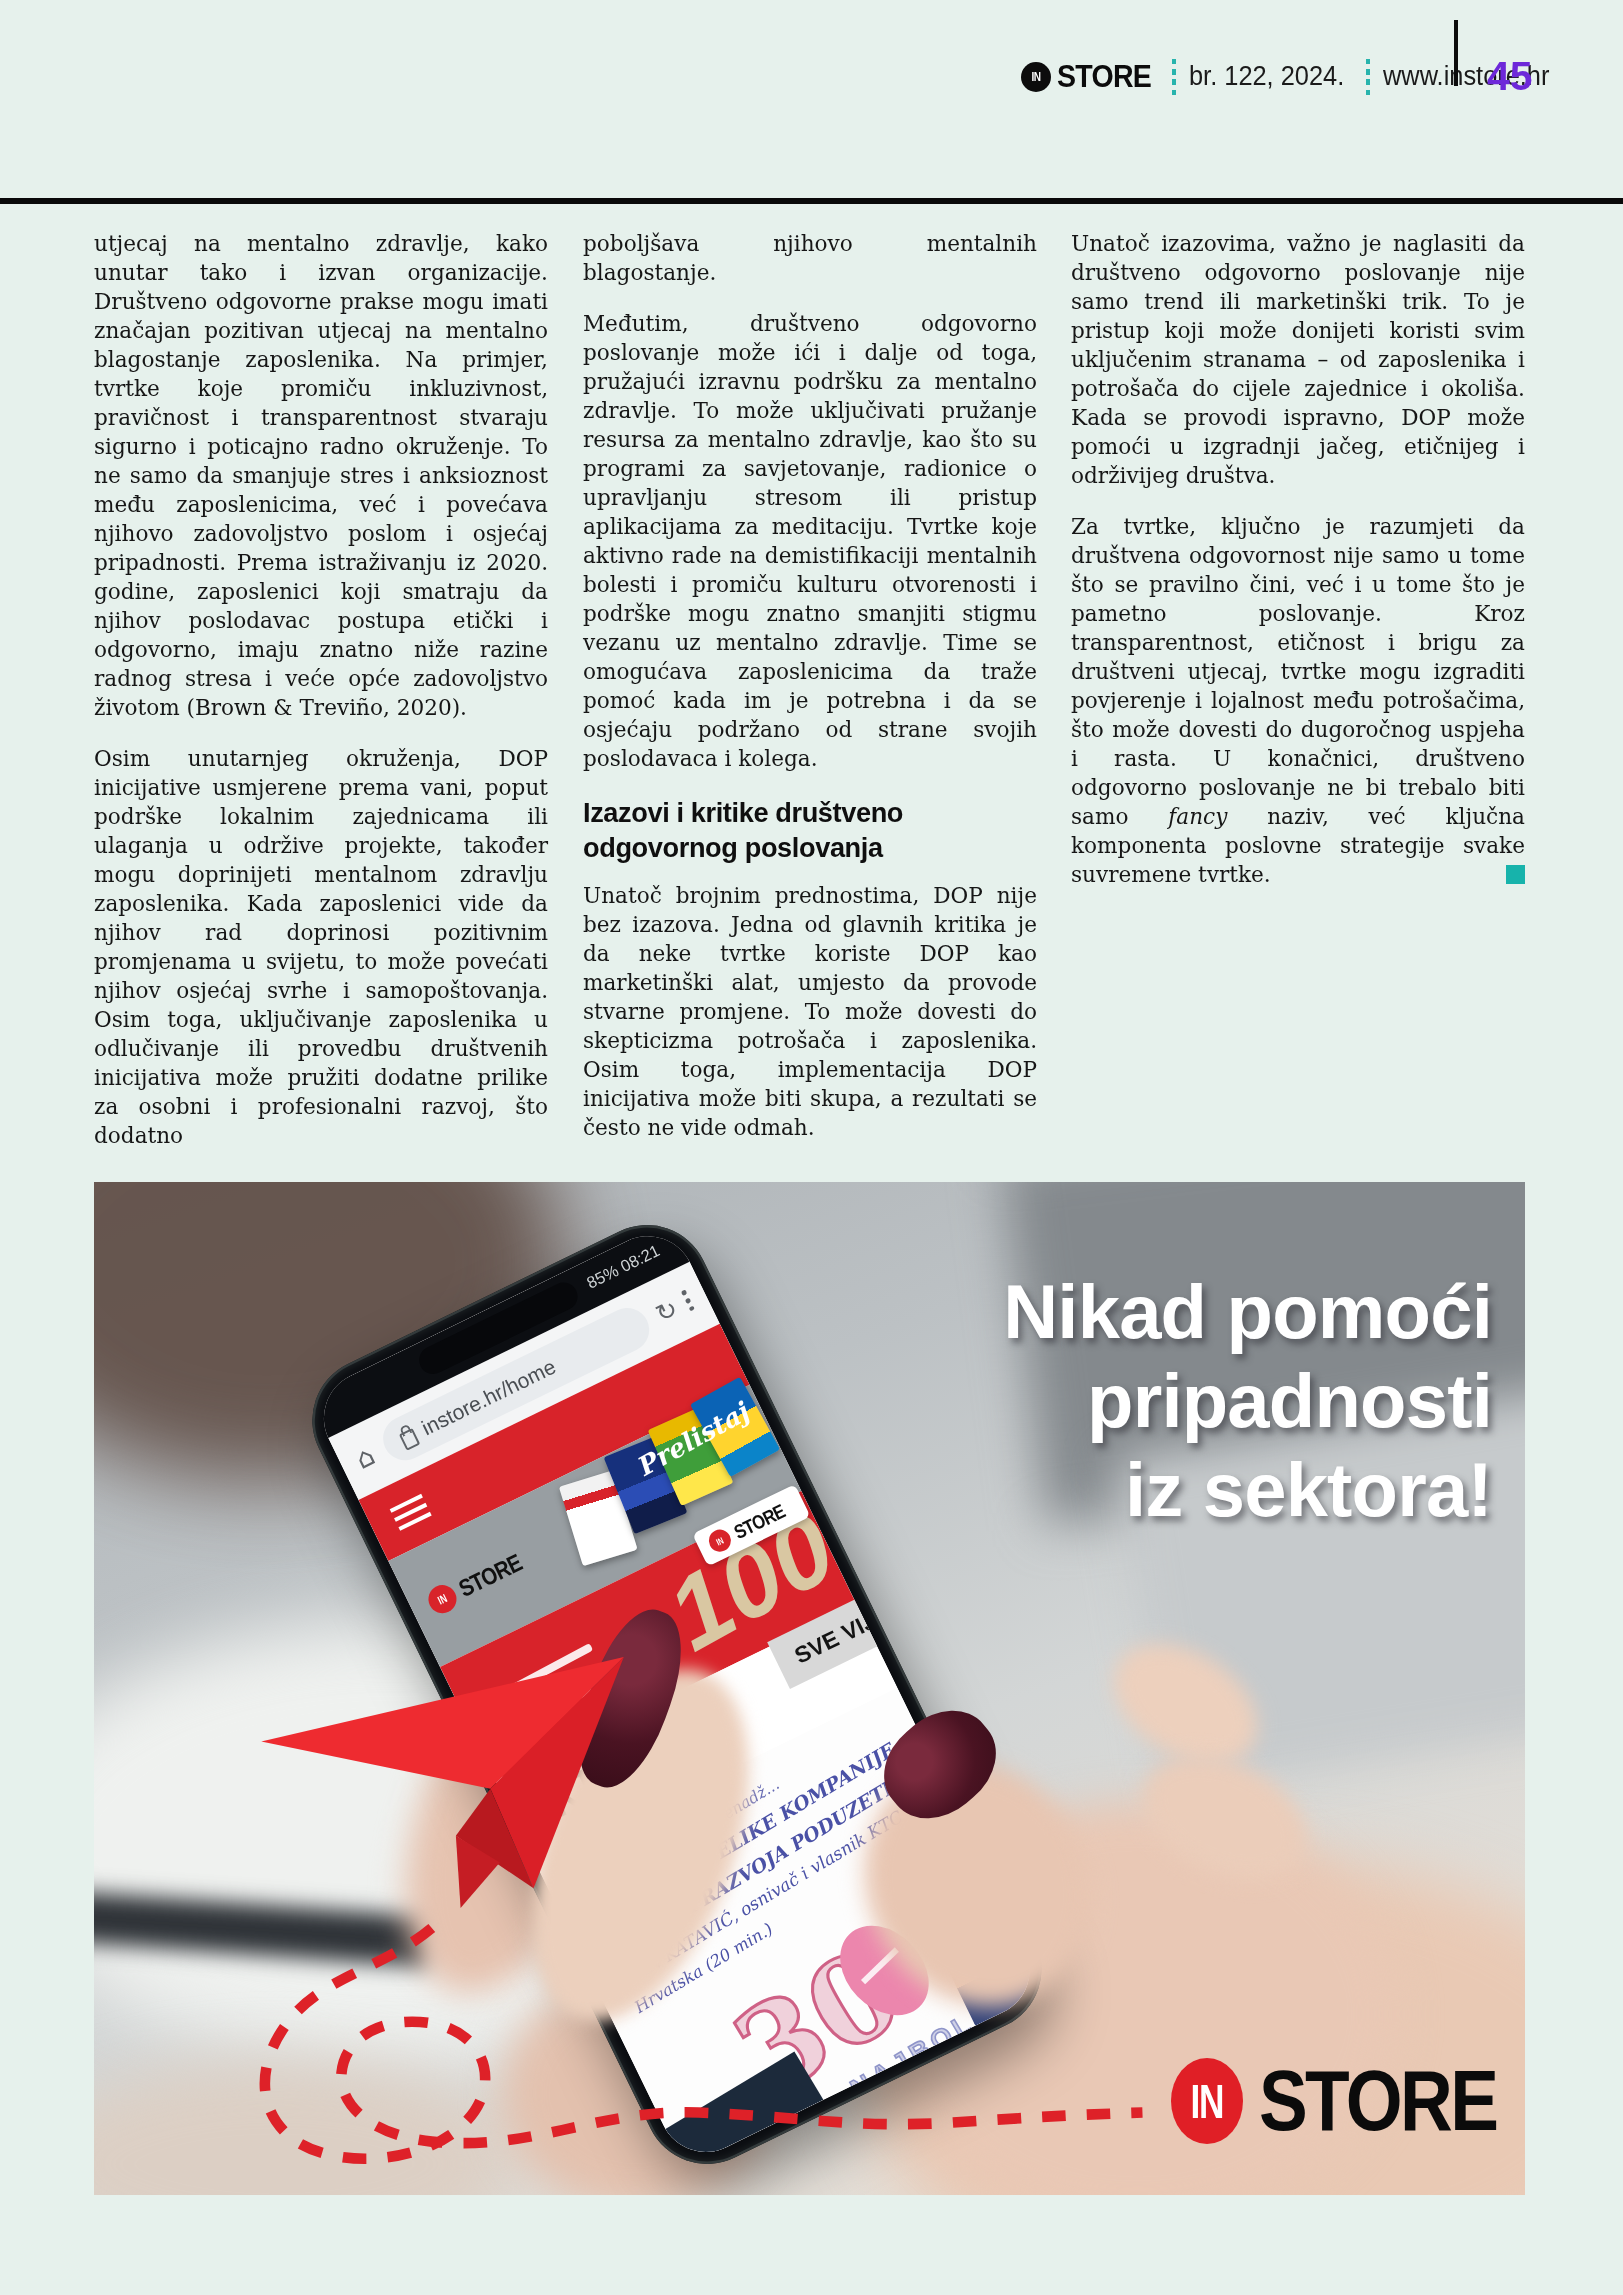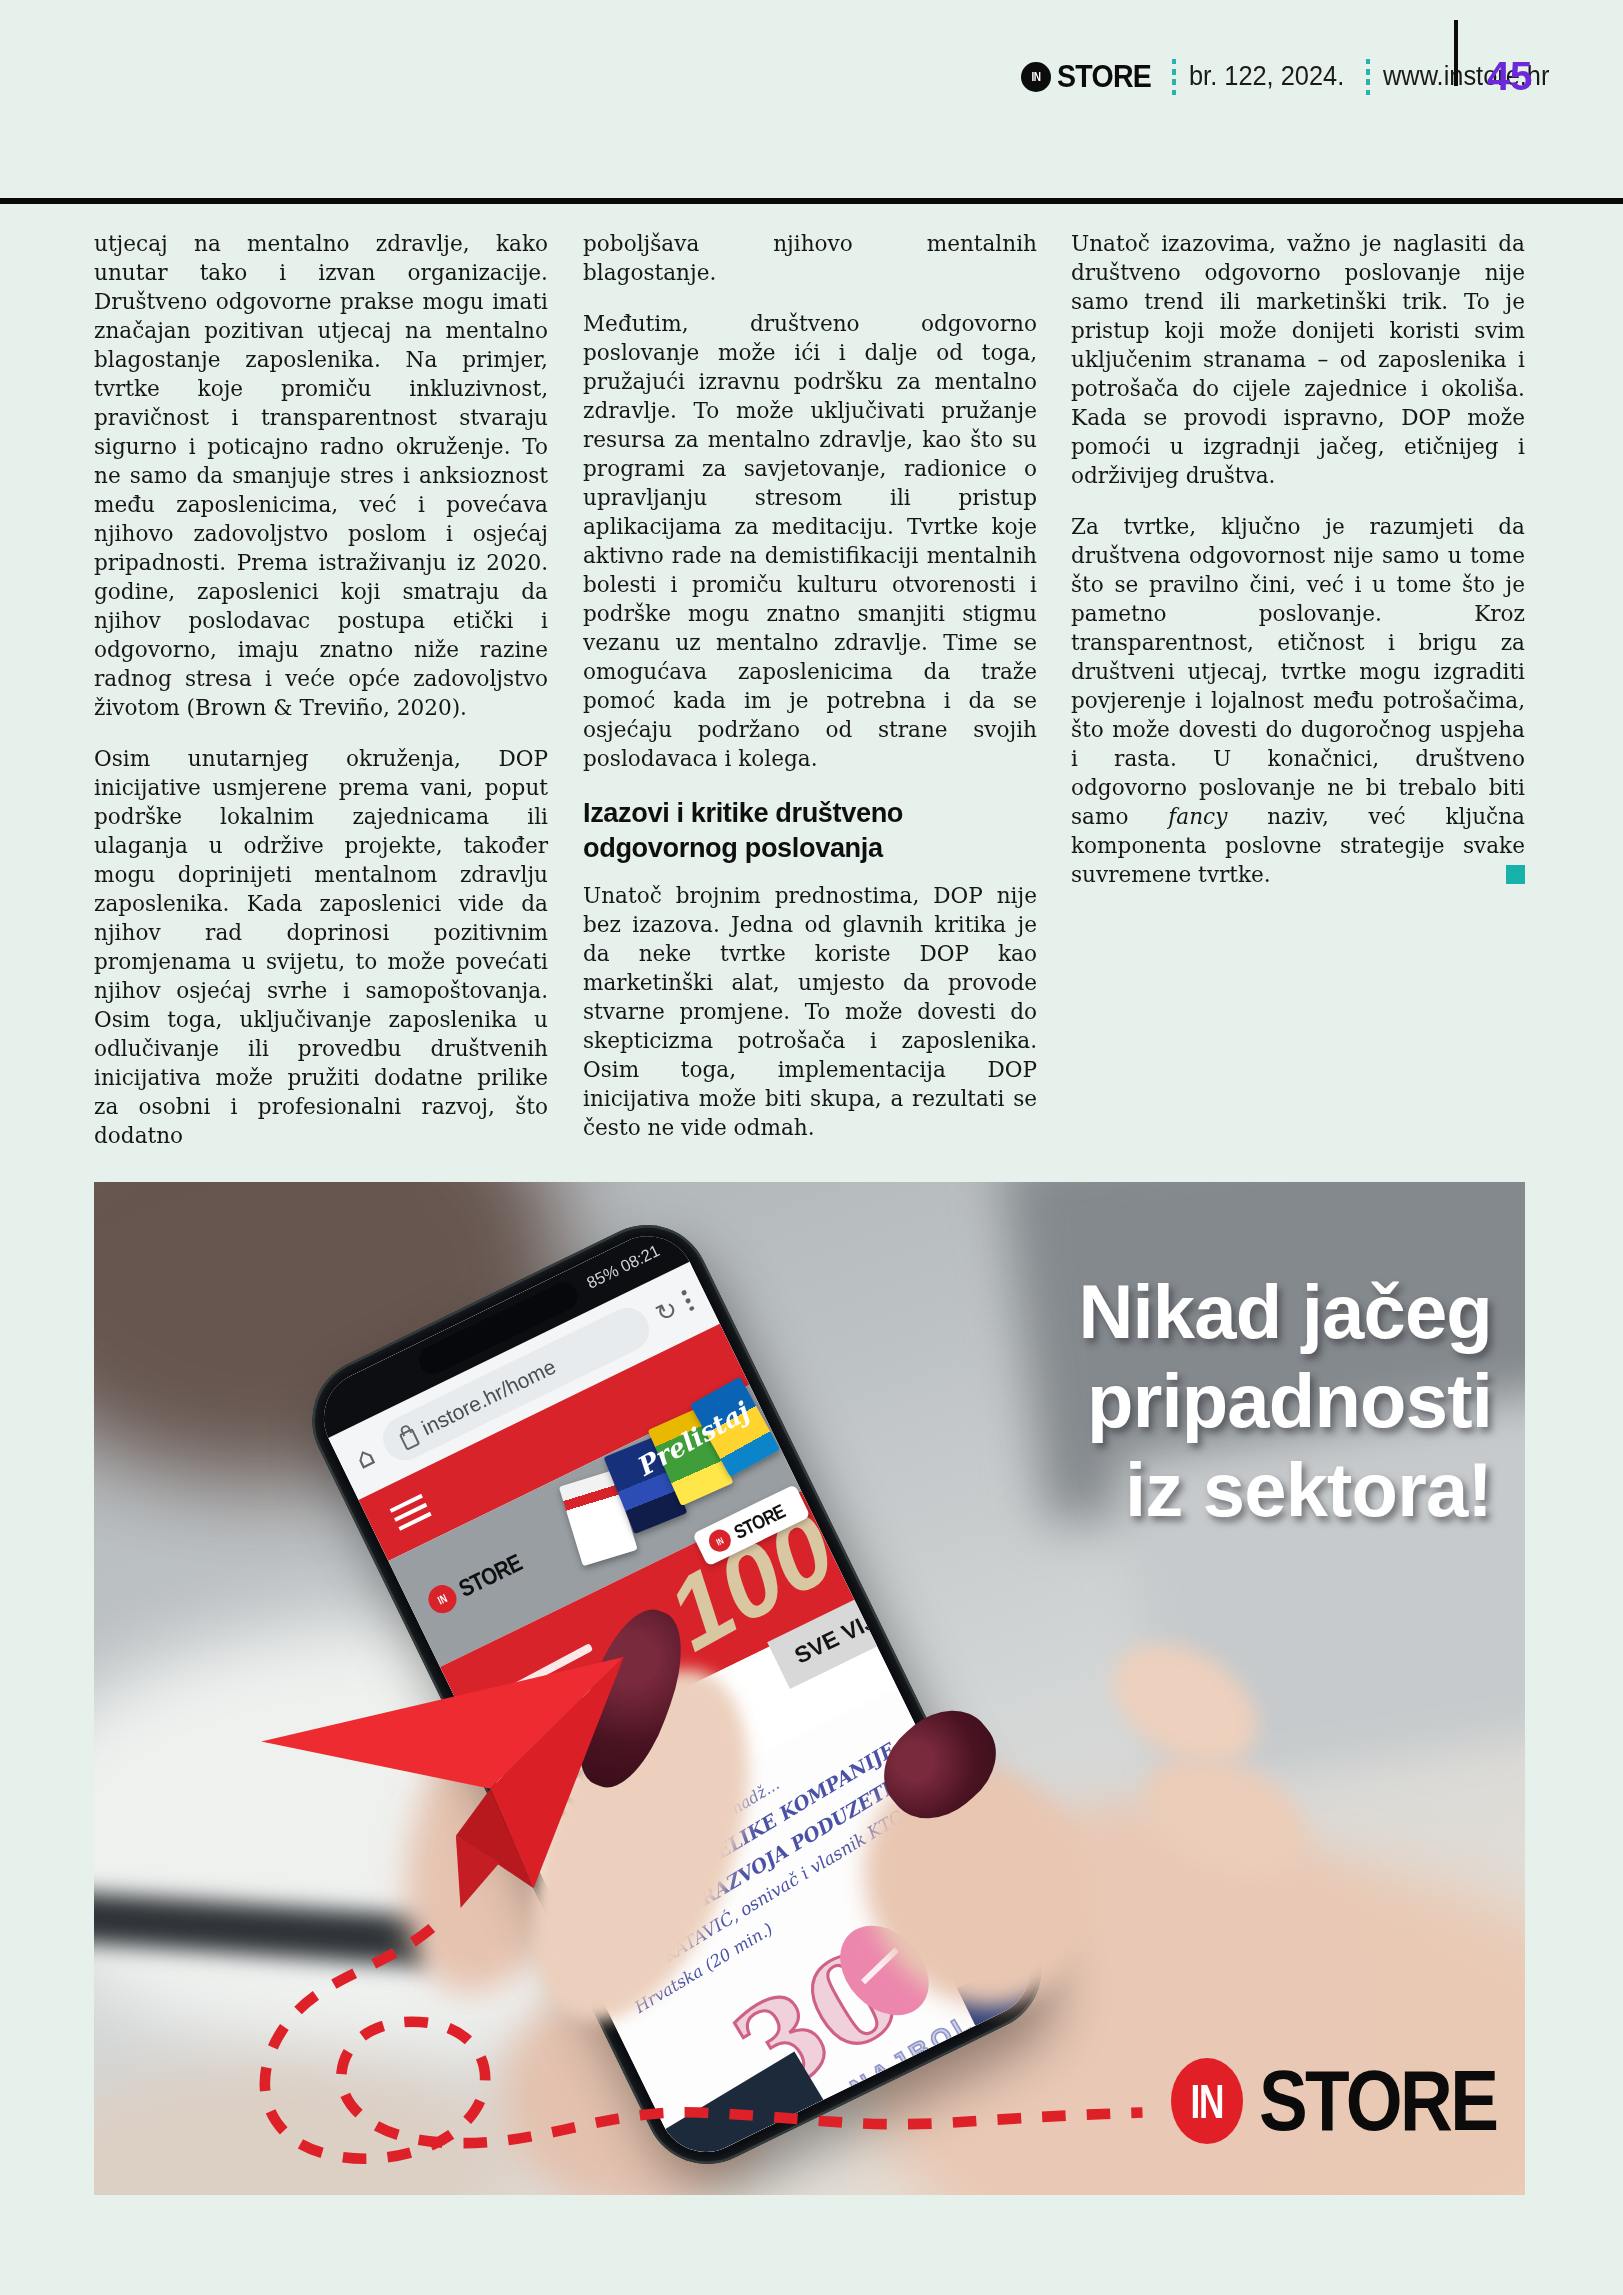--- a/index.html
+++ b/index.html
@@ -243,21 +243,21 @@
     </svg>
 
     <svg class="plane" width="408" height="259" viewBox="0 0 520 330" style="left:161px;top:467px;">
       <polygon points="470,10 8,118 300,178" fill="#ee2b30"></polygon>
       <polygon points="470,10 300,178 355,305" fill="#da1f27"></polygon>
       <polygon points="300,178 355,305 256,238" fill="#b8191f"></polygon>
       <polygon points="256,238 262,330 312,272" fill="#c51d24"></polygon>
     </svg>
 
     <div class="ad-headline">
-        <div>Nikad jačeg</div>
+        <div>Nikad pomoći</div>
         <div>pripadnosti</div>
         <div>iz sektora!</div>
       </div>
 
     <div class="ad-logo">
       <div class="logo-ellipse">
           <span>IN</span>
         </div>
       <div class="logo-store">STORE</div>
     </div>

